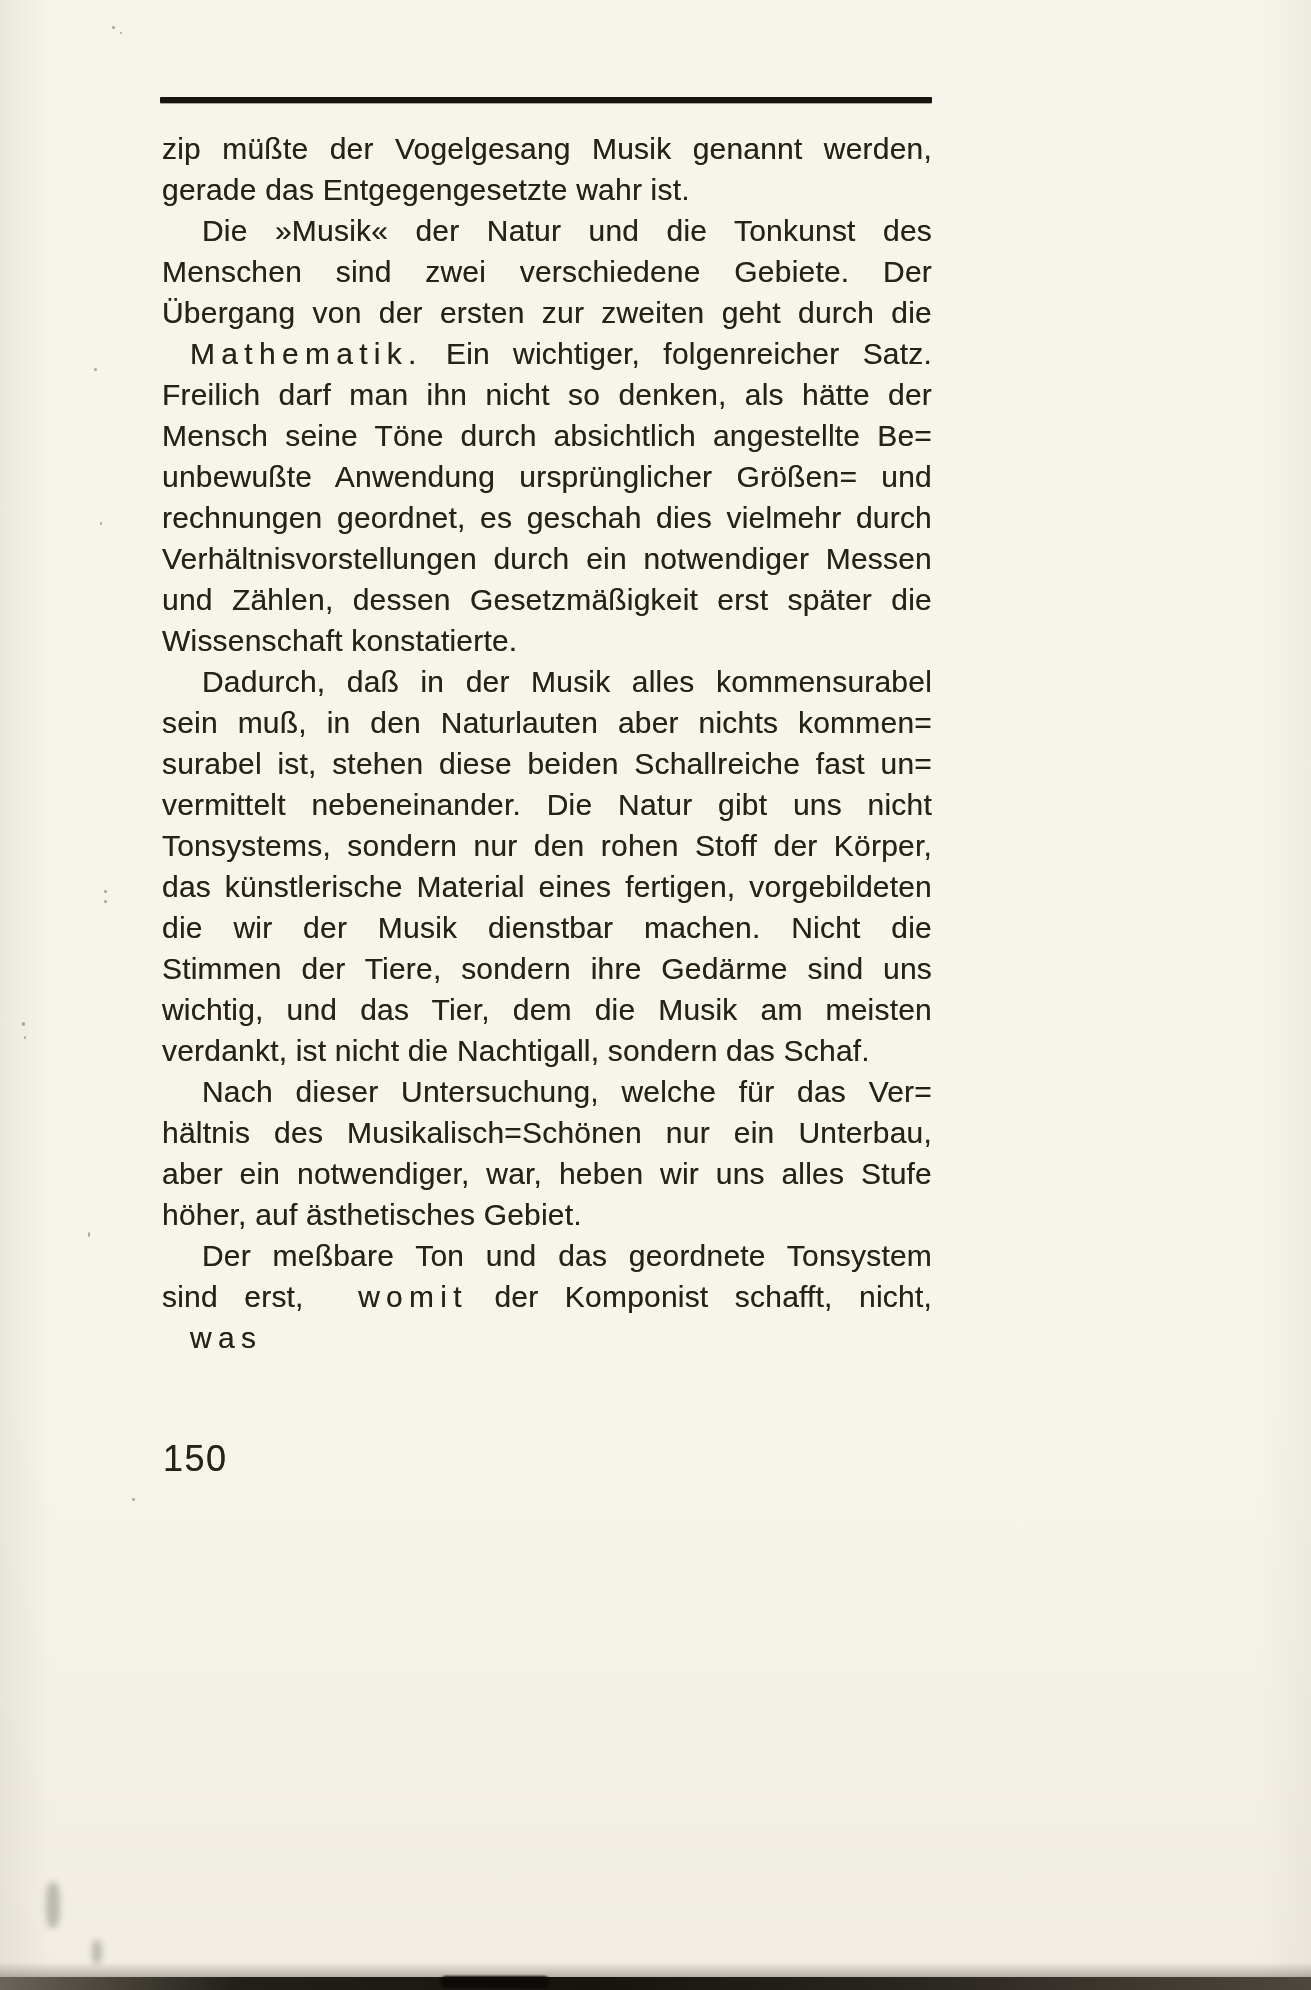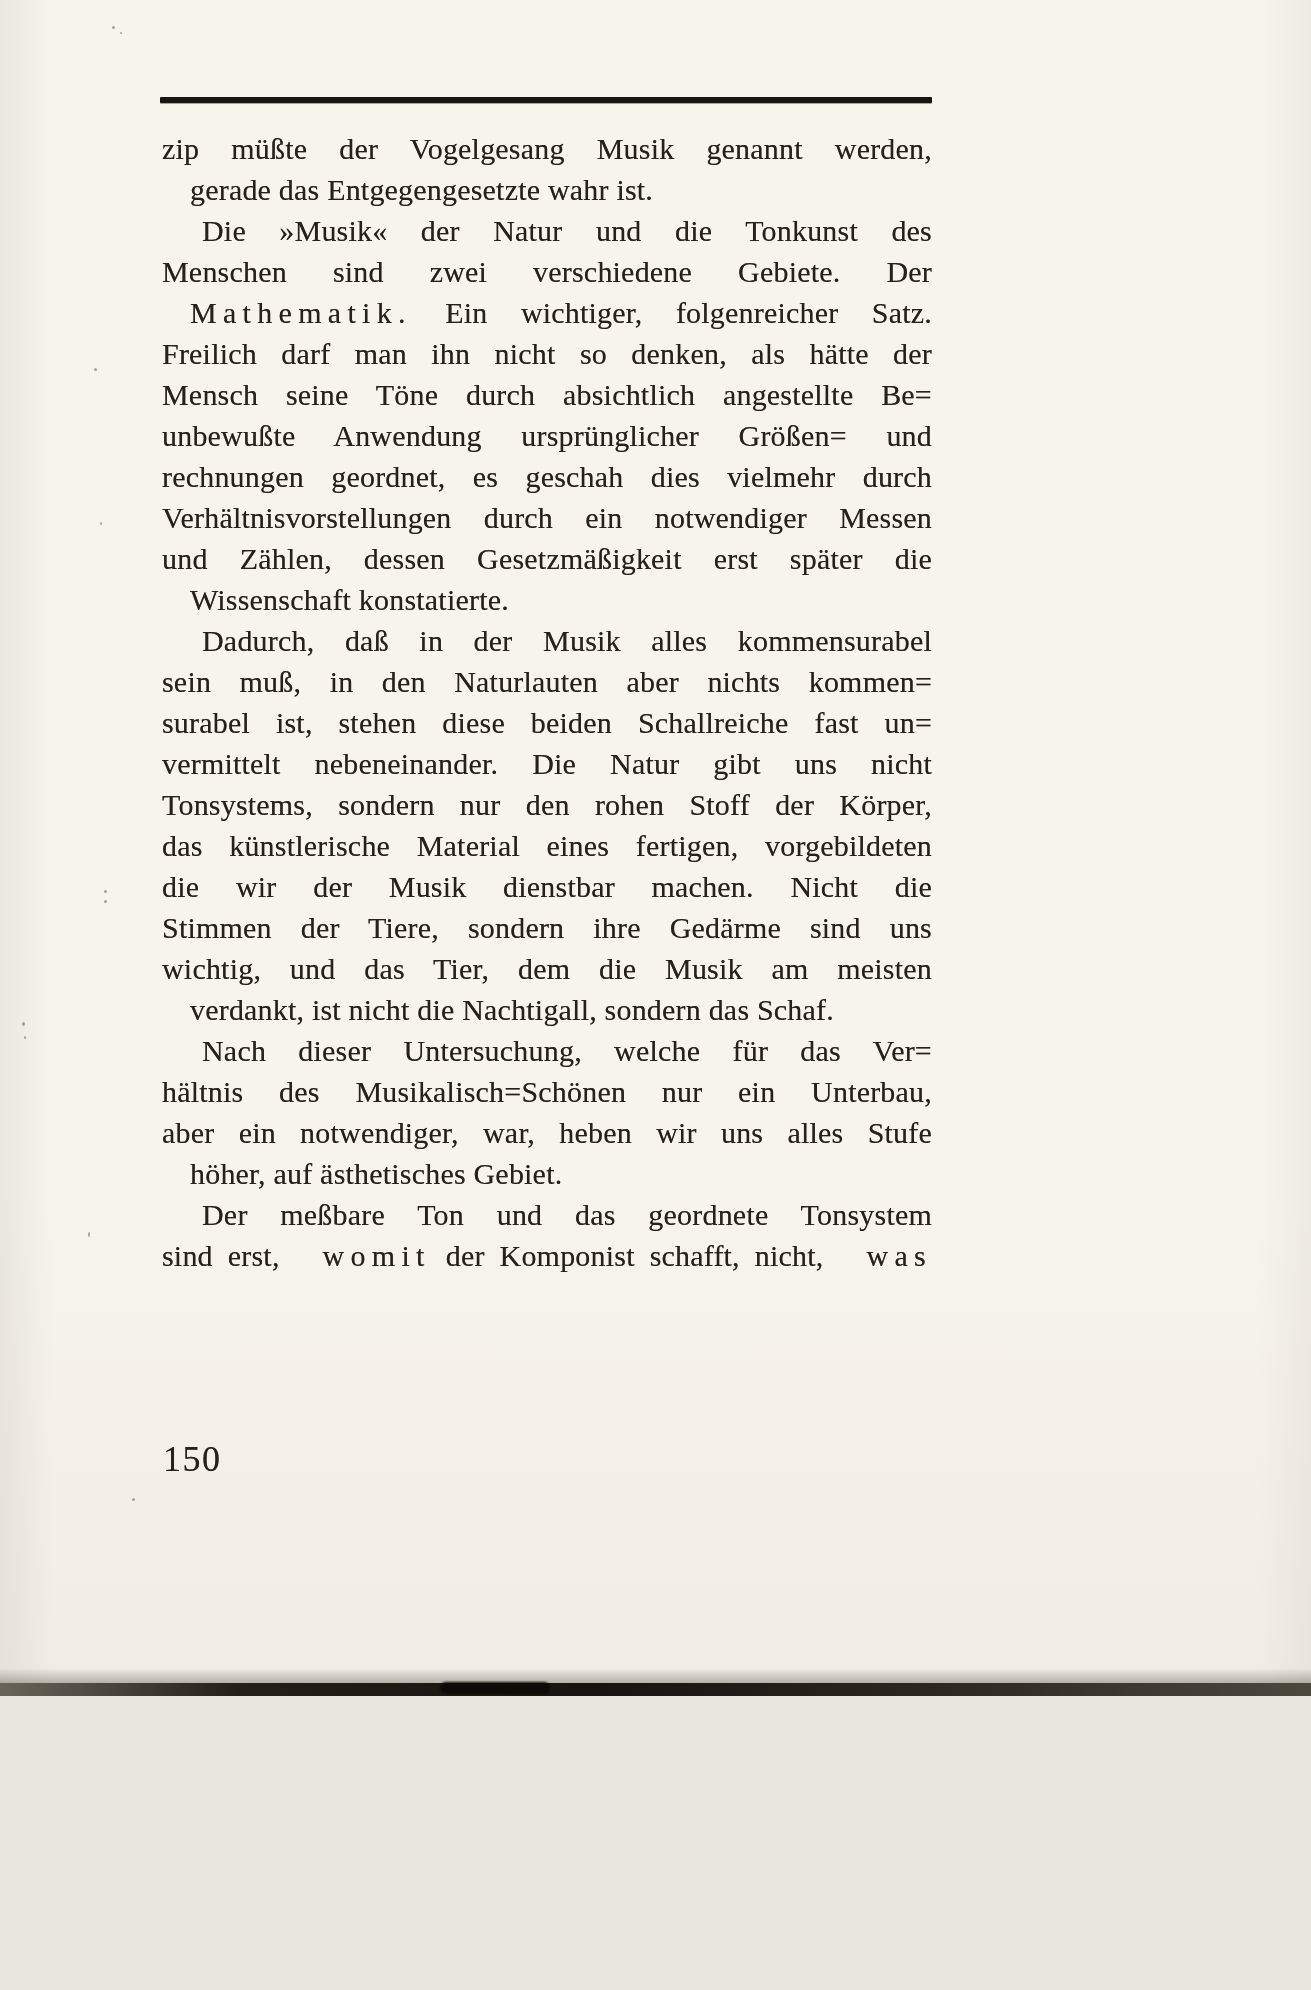--- a/index.html
+++ b/index.html
@@ -3,27 +3,27 @@
 <meta charset="utf-8">
 <style>
   html, body {
     margin: 0;
     padding: 0;
     background: #e9e6de;
   }
   .page {
     position: relative;
     width: 1311px;
-    height: 1696px;
+    height: 1990px;
     margin: 0 auto;
     background:
       linear-gradient(90deg, rgba(120,115,100,0.10) 0%, rgba(0,0,0,0) 4%, rgba(0,0,0,0) 96%, rgba(120,115,100,0.07) 100%),
       linear-gradient(180deg, var(--paper) 0%, var(--paper) 70%, #f1ede4 100%);
     overflow: hidden;
-    font-family: Liberation Serif, serif;
+    font-family: Liberation Sans, sans-serif;
     color: var(--ink);
   }
   .top-rule {
     position: absolute;
     left: 160px;
     top: 97px;
     width: 772px;
     height: 6px;
     background: var(--rule);
     border-radius: 1px;
@@ -40,21 +40,20 @@
     text-shadow: 0 0 0.5px rgba(38,33,25,0.55);
   }
   .paragraph { margin: 0; }
   .line {
     text-align: justify;
     text-align-last: justify;
     white-space: normal;
   }
   .line.last {
     text-align-last: left;
-    margin-left: 28px;
   }
   .line.indent {
     text-indent: 40px;
   }
   .sperr {
     letter-spacing: 0.21em;
     margin-left: 28px;
   }
   .page-number {
     position: absolute;
@@ -111,20 +110,21 @@
   <div class="top-rule"></div>
 
   <div class="text-block">
       <div class="paragraph">
         <div class="line"><span>zip müßte der Vogelgesang Musik genannt werden,</span></div>
         <div class="line last"><span>gerade das Entgegengesetzte wahr ist.</span></div>
       </div>
       <div class="paragraph">
         <div class="line indent"><span>Die »Musik« der Natur und die Tonkunst des</span></div>
         <div class="line"><span>Menschen sind zwei verschiedene Gebiete. Der</span></div>
+        <div class="line"><span>Übergang von der ersten zur zweiten geht durch die</span></div>
         <div class="line"><span class="sperr">Mathematik.</span><span> Ein wichtiger, folgenreicher Satz.</span></div>
         <div class="line"><span>Freilich darf man ihn nicht so denken, als hätte der</span></div>
         <div class="line"><span>Mensch seine Töne durch absichtlich angestellte Be=</span></div>
         <div class="line"><span>unbewußte Anwendung ursprünglicher Größen= und</span></div>
         <div class="line"><span>rechnungen geordnet, es geschah dies vielmehr durch</span></div>
         <div class="line"><span>Verhältnisvorstellungen durch ein notwendiger Messen</span></div>
         <div class="line"><span>und Zählen, dessen Gesetzmäßigkeit erst später die</span></div>
         <div class="line last"><span>Wissenschaft konstatierte.</span></div>
       </div>
       <div class="paragraph">

